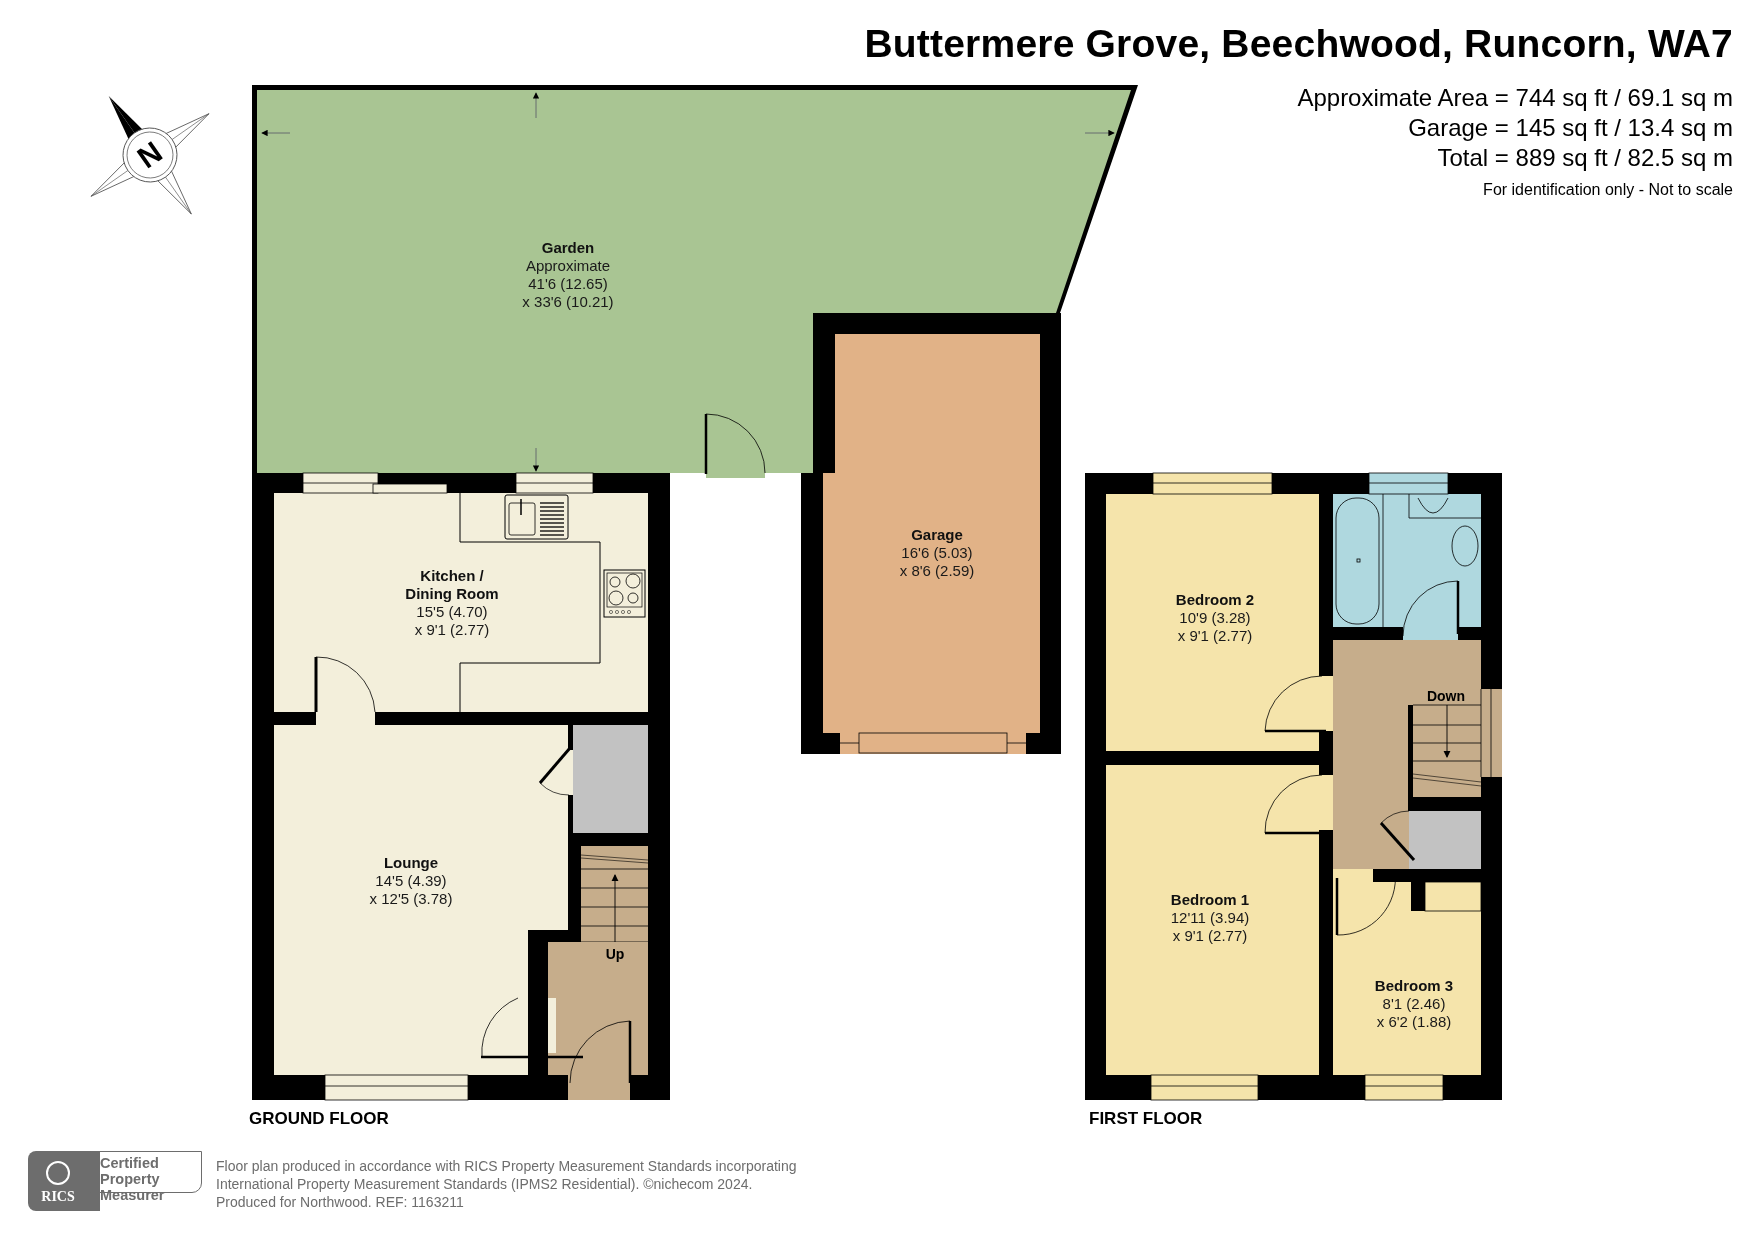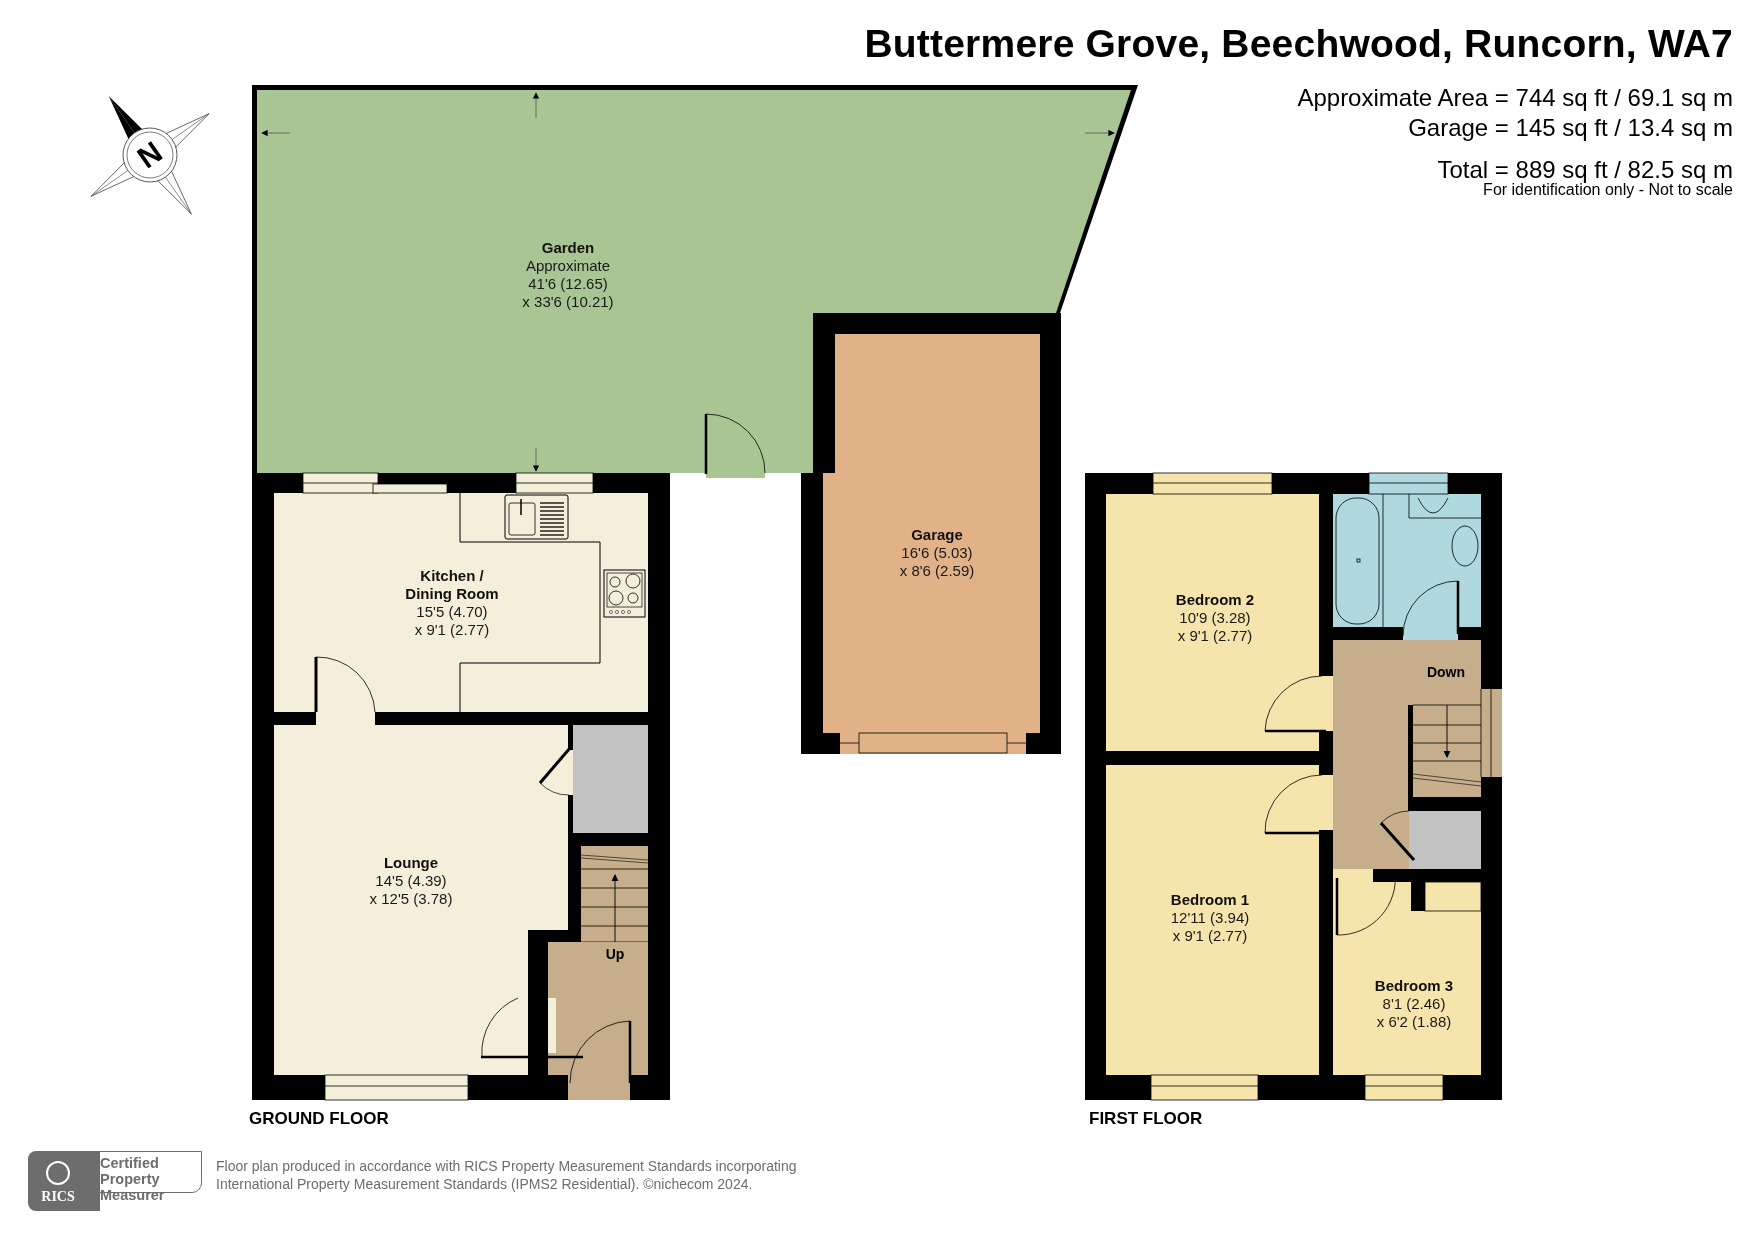--- a/index.html
+++ b/index.html
@@ -2,21 +2,21 @@
 <html><head>
 <meta charset="utf-8">
 <style>
   html, body { margin:0; padding:0; background:#ffffff; }
   body { width:1755px; height:1241px; position:relative; overflow:hidden; font-family:"Liberation Sans", sans-serif; color:#000; }
   .abs { position:absolute; }
   #title { left:700px; top:22px; width:1033px; text-align:right; font-weight:bold; font-size:39px; letter-spacing:0.2px; white-space:nowrap; }
   .area-line { right:22px; text-align:right; font-size:24px; white-space:nowrap; }
   #area1 { top:84px; }
   #area2 { top:114px; }
-  #area3 { top:156px; }
+  #area3 { top:144px; }
   #disclaimer { right:22px; top:181px; font-size:16px; text-align:right; white-space:nowrap; }
   #plan { left:0; top:0; width:1755px; height:1241px; }
   .room-label { position:absolute; text-align:center; font-size:15px; line-height:18px; color:#1a1a1a; white-space:nowrap; transform:translateX(-50%); }
   .room-label .nm { font-weight:bold; color:#111; }
   .floor-label { position:absolute; font-weight:bold; font-size:17px; white-space:nowrap; }
   .stair-label { position:absolute; font-weight:bold; font-size:14px; transform:translateX(-50%); }
   #rics-badge { left:28px; top:1151px; width:72px; height:60px; background:#6d6d6d; border-radius:8px 0 0 8px; color:#fff; }
   #rics-badge .lion { position:absolute; left:18px; top:10px; width:24px; height:24px; border-radius:50%; border:2px solid #fff; box-sizing:border-box; }
   #rics-badge .rics-txt { position:absolute; left:0; width:60px; top:38px; text-align:center; font-family:"Liberation Serif", serif; font-weight:bold; font-size:14px; }
   #rics-box { left:90px; top:1151px; width:112px; height:42px; border:1.5px solid #6d6d6d; border-radius:0 0 10px 0; box-sizing:border-box; padding:3px 0 0 9px; color:#6d6d6d; font-weight:bold; font-size:14.5px; line-height:16px; }
@@ -275,30 +275,31 @@
   <div>12'11 (3.94)</div>
   <div>x 9'1 (2.77)</div>
 </div>
 
 <div class="room-label" style="left:1414px; top:977px;">
   <div class="nm">Bedroom 3</div>
   <div>8'1 (2.46)</div>
   <div>x 6'2 (1.88)</div>
 </div>
 
-<div class="stair-label" style="left:1446px; top:664px;">Down</div>
+<div class="stair-label" style="left:1446px; top:688px;">Down</div>
 
 <div class="floor-label" style="left:249px; top:1109px;">GROUND FLOOR</div>
 <div class="floor-label" style="left:1089px; top:1109px;">FIRST FLOOR</div>
 
 <div id="rics-badge" class="abs">
   <div class="lion"></div>
   <div class="rics-txt">RICS</div>
 </div>
 <div id="rics-box" class="abs">
   <div>Certified</div>
   <div>Property</div>
   <div>Measurer</div>
 </div>
 <div id="footer-text" class="abs">
   <div>Floor plan produced in accordance with RICS Property Measurement Standards incorporating</div>
   <div>International Property Measurement Standards (IPMS2 Residential).   ©nichecom 2024.</div>
+  <div>Produced for Northwood.   REF:  1163211</div>
 </div>
 
 </body></html>

